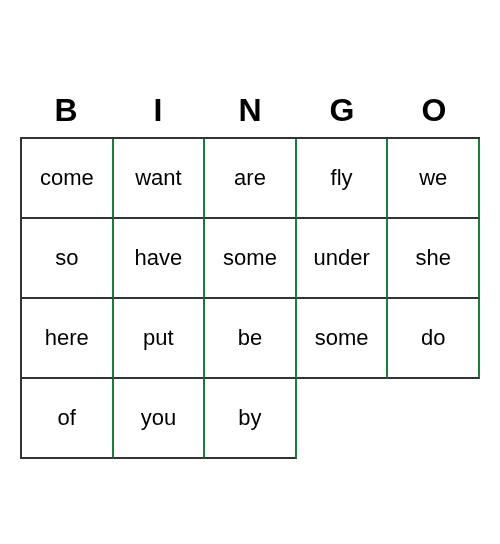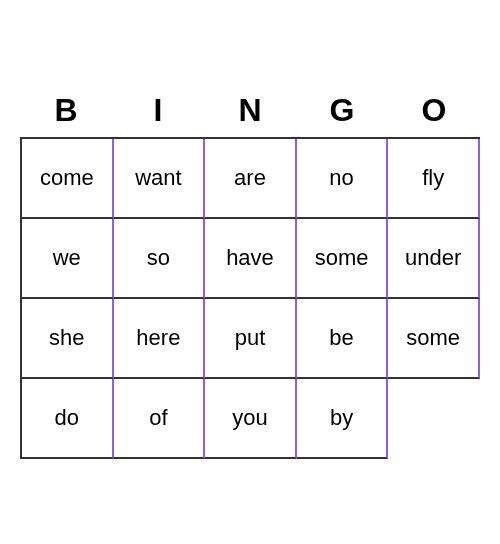--- a/index.html
+++ b/index.html
@@ -41,21 +41,21 @@
 
     .bingo-grid {
       display: grid;
       grid-template-columns: repeat(5, 1fr);
       width: 100%;
       border-left: 2px solid #333;
       border-top: 2px solid #333;
     }
 
     .grid-cell {
-      border-right: 2px solid #8b5cf6;
+      border-right: 2px solid #15803d;
       border-bottom: 2px solid #333;
       text-align: center;
       font-size: 22px;
       padding: 15px 4px;
       min-height: 80px;
       display: flex;
       align-items: center;
       justify-content: center;
     }
   </style>
@@ -69,21 +69,20 @@
     <div class="header-cell">N</div>
     <div class="header-cell">G</div>
     <div class="header-cell">O</div>
   </div>
 
   <div class="bingo-grid">
 
     <div class="grid-cell">come</div>
     <div class="grid-cell">want</div>
     <div class="grid-cell">are</div>
-    <div class="grid-cell">no</div>
 
     <div class="grid-cell">fly</div>
     <div class="grid-cell">we</div>
     <div class="grid-cell">so</div>
 
     <div class="grid-cell">have</div>
     <div class="grid-cell">some</div>
 
     <div class="grid-cell">under</div>
     <div class="grid-cell">she</div>

